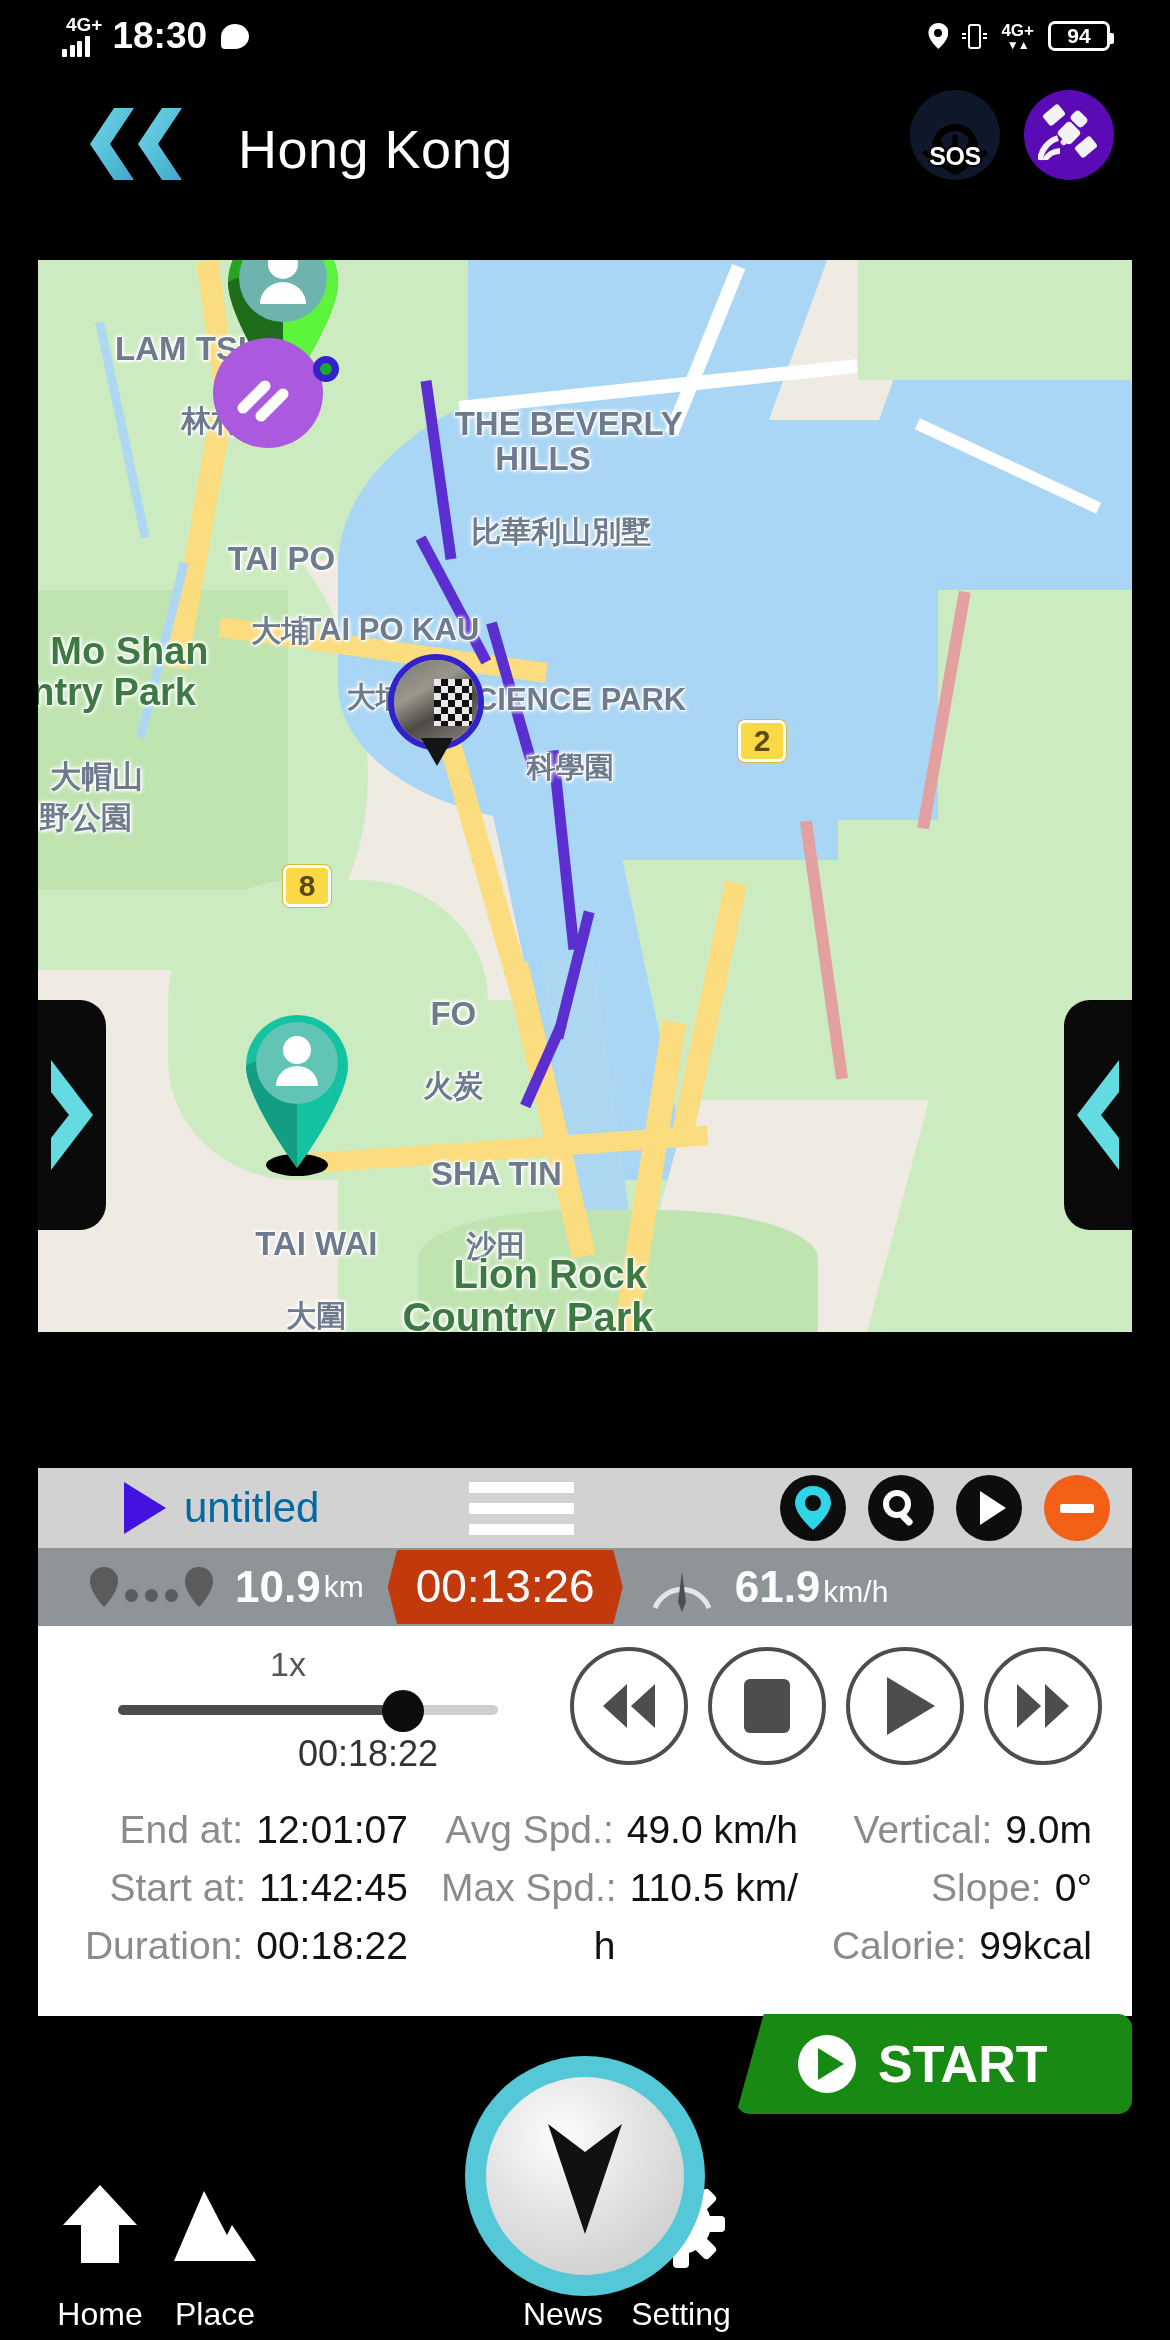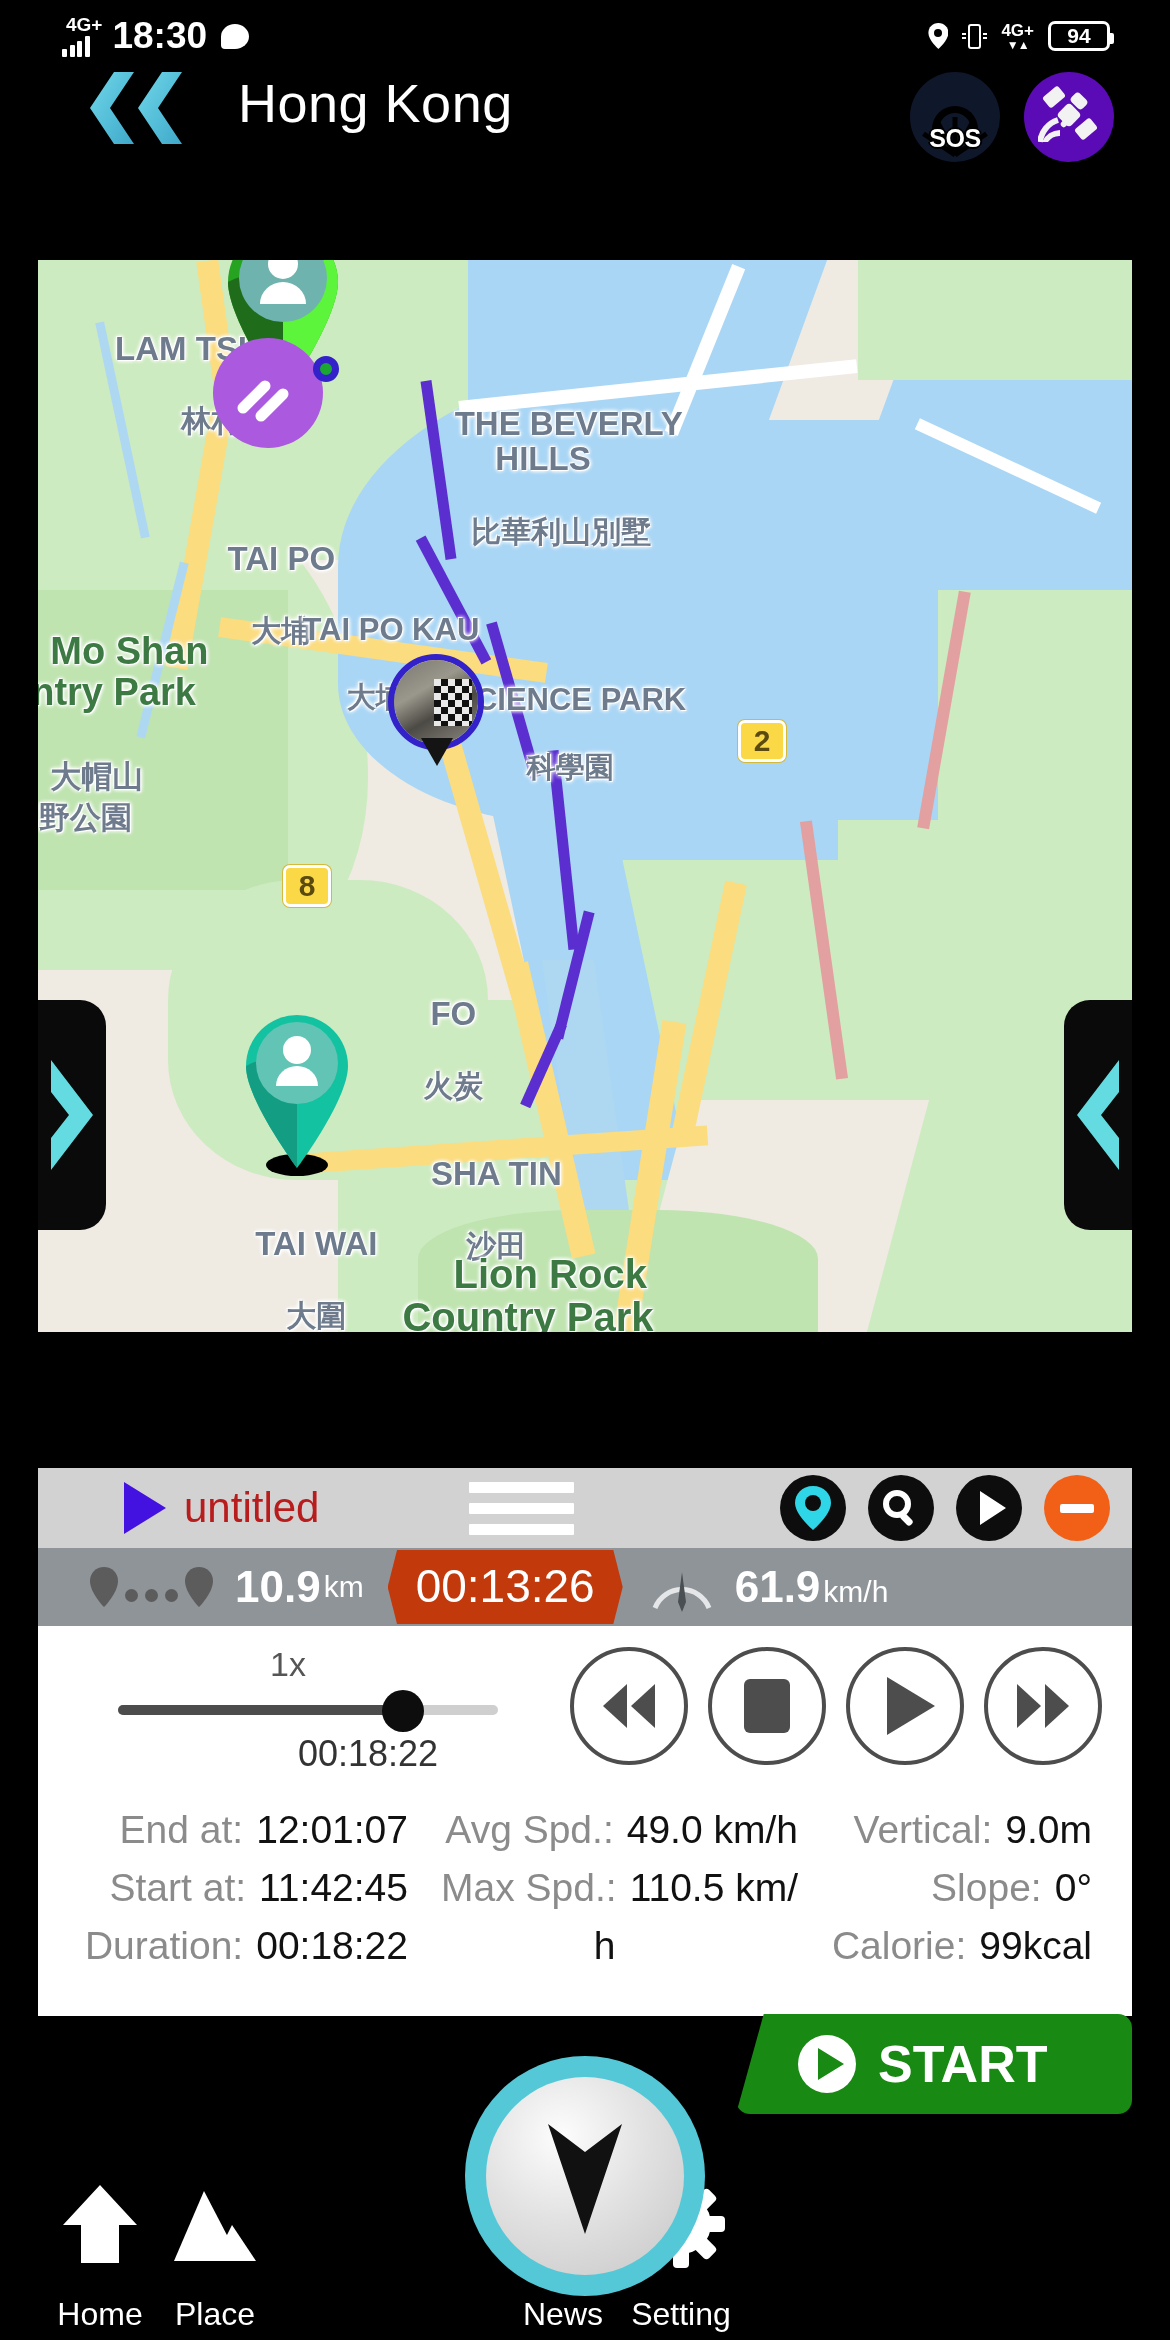--- a/index.html
+++ b/index.html
@@ -36,21 +36,21 @@
   .net-lbl { font-size:17px; font-weight:bold; }
   .net-ar { font-size:12px; letter-spacing:-1px; }
   .batt { width:62px; height:30px; border:3px solid #fff; border-radius:7px; position:relative;
           display:flex; align-items:center; justify-content:center; }
   .batt:after { content:""; position:absolute; right:-7px; top:9px; width:4px; height:11px;
                 background:#fff; border-radius:0 2px 2px 0; }
   .batt span { font-size:21px; font-weight:bold; }
 
   
   .header { position:absolute; left:0; top:72px; width:1170px; height:108px;
-            display:flex; align-items:flex-start; }
+            display:flex; align-items:flex-end; }
   .backbtn { margin-left:90px; width:110px; height:72px; position:relative; cursor:pointer; }
   .chev { position:absolute; top:0; width:46px; height:72px; }
   .chev svg { display:block; }
   .page-title { color:#fff; font-size:54px; margin-left:38px; letter-spacing:0.5px; }
   .hdr-actions { margin-left:auto; margin-right:56px; display:flex; align-items:center; gap:24px;}
   .sos-btn { width:90px; height:90px; border-radius:50%; background:#0f172a; position:relative;
              display:flex; align-items:flex-end; justify-content:center; }
   .sos-btn .dome { position:absolute; left:50%; top:34px; transform:translateX(-50%);
              width:46px; height:34px; border:7px solid #000; border-bottom:none;
              border-radius:26px 26px 0 0; }
@@ -103,21 +103,21 @@
   .side-arrow { position:absolute; width:68px; height:230px; background:#0a0a0a;
                 display:flex; align-items:center; justify-content:center; cursor:pointer; }
   .side-arrow.left { left:38px; top:1000px; border-radius:0 26px 26px 0; }
   .side-arrow.right { left:1064px; top:1000px; border-radius:26px 0 0 26px; }
 
   
   .ctrlbar { position:absolute; left:38px; top:1468px; width:1094px; height:80px;
              background:#d2d2d2; display:flex; align-items:center; }
   .cb-play { width:0;height:0;border-left:42px solid #4412e0;border-top:26px solid transparent;
              border-bottom:26px solid transparent; margin-left:86px; }
-  .cb-title { font-size:42px; color:#b91c1c; margin-left:18px; }
+  .cb-title { font-size:42px; color:#0369a1; margin-left:18px; }
   .cb-burger { margin-left:150px; width:105px; }
   .cb-burger b { display:block; height:11px; background:#fff; margin:10px 0; border-radius:1px;}
   .cb-icons { margin-left:auto; margin-right:22px; display:flex; align-items:center; gap:22px;}
   .cb-circ { width:66px; height:66px; border-radius:50%; background:#0d0d0d;
              display:flex; align-items:center; justify-content:center; }
   .cb-circ.orange { background:#f25f16; }
   .cb-circ .minus { width:34px; height:9px; background:#fff; border-radius:2px; }
 
   
   .statsbar { position:absolute; left:38px; top:1548px; width:1094px; height:78px;

